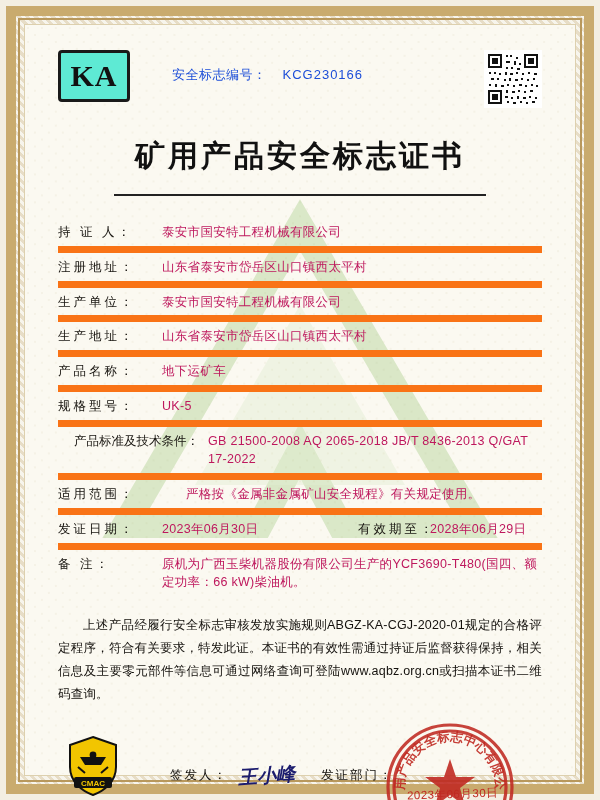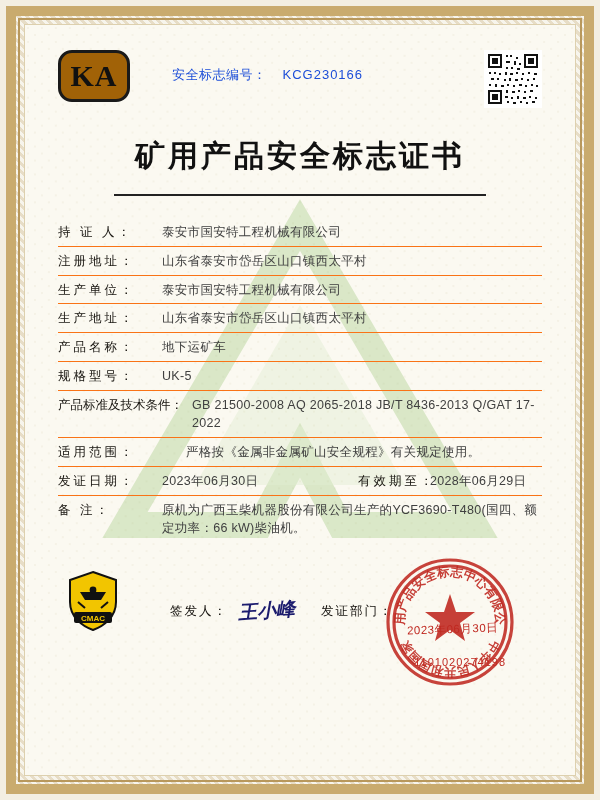--- a/index.html
+++ b/index.html
@@ -71,23 +71,23 @@
   
   .header-row {
     display: flex;
     align-items: flex-start;
     justify-content: space-between;
     height: 62px;
   }
   .ka-logo {
     width: 72px;
     height: 52px;
-    background: #a16207;
+    background: #5eead4;
     border: 3px solid #1a1a1a;
-    border-radius: 14px;
+    border-radius: 4px;
     display: flex;
     align-items: center;
     justify-content: center;
     font-weight: bold;
     font-size: 30px;
     color: #111;
     letter-spacing: 1px;
     font-family: "Liberation Serif", serif;
     box-sizing: border-box;
   }
@@ -132,34 +132,34 @@
   
   .fields {
     margin-top: 22px;
     font-size: 12.5px;
     color: #14110d;
   }
   .field-row {
     display: flex;
     align-items: flex-start;
     padding: 5px 0 4px 0;
-    border-bottom: 1px solid #f97316;
+    border-bottom: 7px solid #f97316;
     line-height: 1.5;
   }
   .field-row.no-rule { border-bottom: none; }
   .field-label {
     width: 104px;
     flex: 0 0 104px;
     letter-spacing: 3px;
     color: #17140f;
     white-space: nowrap;
   }
   .field-value {
     flex: 1;
-    color: #404040;
+    color: #be185d;
     letter-spacing: 0.3px;
   }
   .field-value.indent { padding-left: 24px; }
   .split-left { display: flex; flex: 0 0 300px; }
   .split-right { display: flex; flex: 1; }
   .split-right .field-label {
     width: 72px;
     flex: 0 0 72px;
   }
   
@@ -369,21 +369,21 @@
         <div class="field-label">产品名称：</div>
         <div class="field-value">地下运矿车</div>
       </div>
 
       <div class="field-row">
         <div class="field-label">规格型号：</div>
         <div class="field-value">UK-5</div>
       </div>
 
       <div class="field-row">
-        <div class="field-label" style="width:134px;flex:0 0 134px;letter-spacing:0;">产品标准及技术条件：</div>
+        <div class="field-label" style="width:134px;flex:0 0 134px;letter-spacing:0;margin-left:16px;">产品标准及技术条件：</div>
         <div class="field-value">GB 21500-2008 AQ 2065-2018 JB/T 8436-2013 Q/GAT 17-2022</div>
       </div>
 
       <div class="field-row">
         <div class="field-label">适用范围：</div>
         <div class="field-value indent">严格按《金属非金属矿山安全规程》有关规定使用。</div>
       </div>
 
       <div class="field-row">
         <div class="split-left">
@@ -396,20 +396,21 @@
         </div>
       </div>
 
       <div class="field-row no-rule">
         <div class="field-label">备    注：</div>
         <div class="field-value">原机为广西玉柴机器股份有限公司生产的YCF3690-T480(国四、额定功率：66 kW)柴油机。</div>
       </div>
 
     </div>
 
+    <div class="statement">上述产品经履行安全标志审核发放实施规则ABGZ-KA-CGJ-2020-01规定的合格评定程序，符合有关要求，特发此证。本证书的有效性需通过持证后监督获得保持，相关信息及主要零元部件等信息可通过网络查询可登陆www.aqbz.org.cn或扫描本证书二维码查询。</div>
 
     <div class="footer">
 
       <div class="cmac-badge">
         <svg width="54" height="62" viewBox="0 0 54 62">
           <path d="M27 2 L50 10 V32 C50 47 38 56 27 60 C16 56 4 47 4 32 V10 Z" fill="#f2c500" stroke="#111" stroke-width="2"></path>
           <path d="M14 22 h26 l-5 8 h-16 z" fill="#111"></path>
           <circle cx="27" cy="20" r="3.4" fill="#111"></circle>
           <path d="M12 32 l7 6 M42 32 l-7 6" stroke="#111" stroke-width="2" fill="none"></path>
           <rect x="8" y="42" width="38" height="11" rx="2" fill="#111"></rect>

